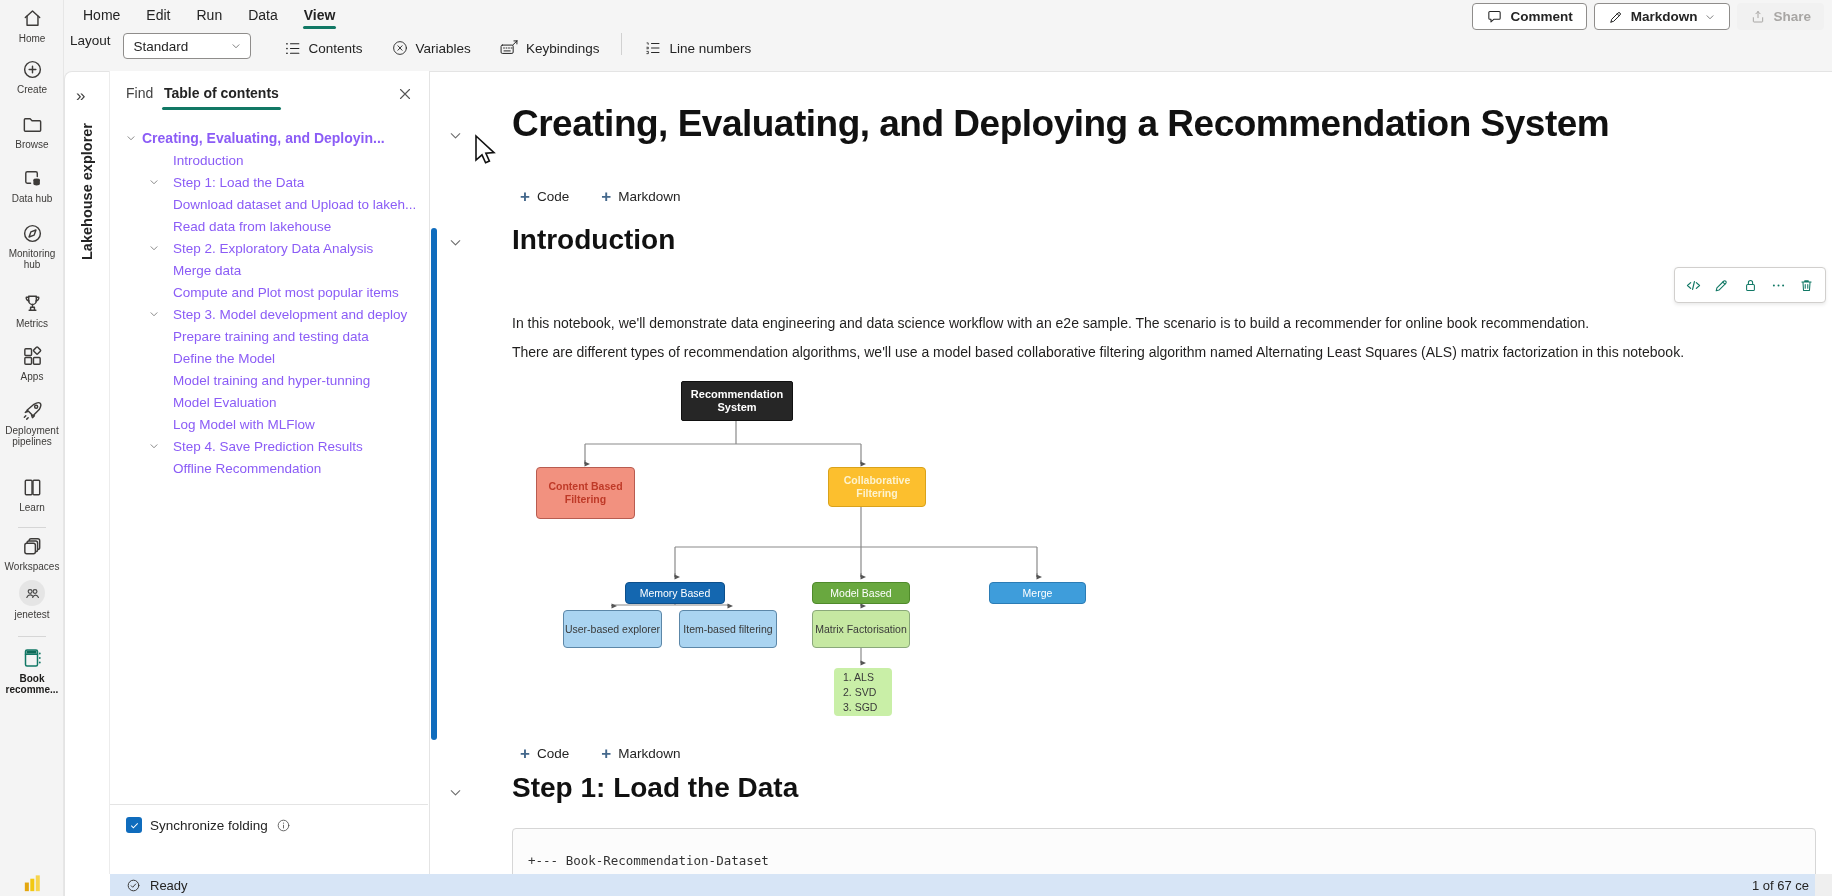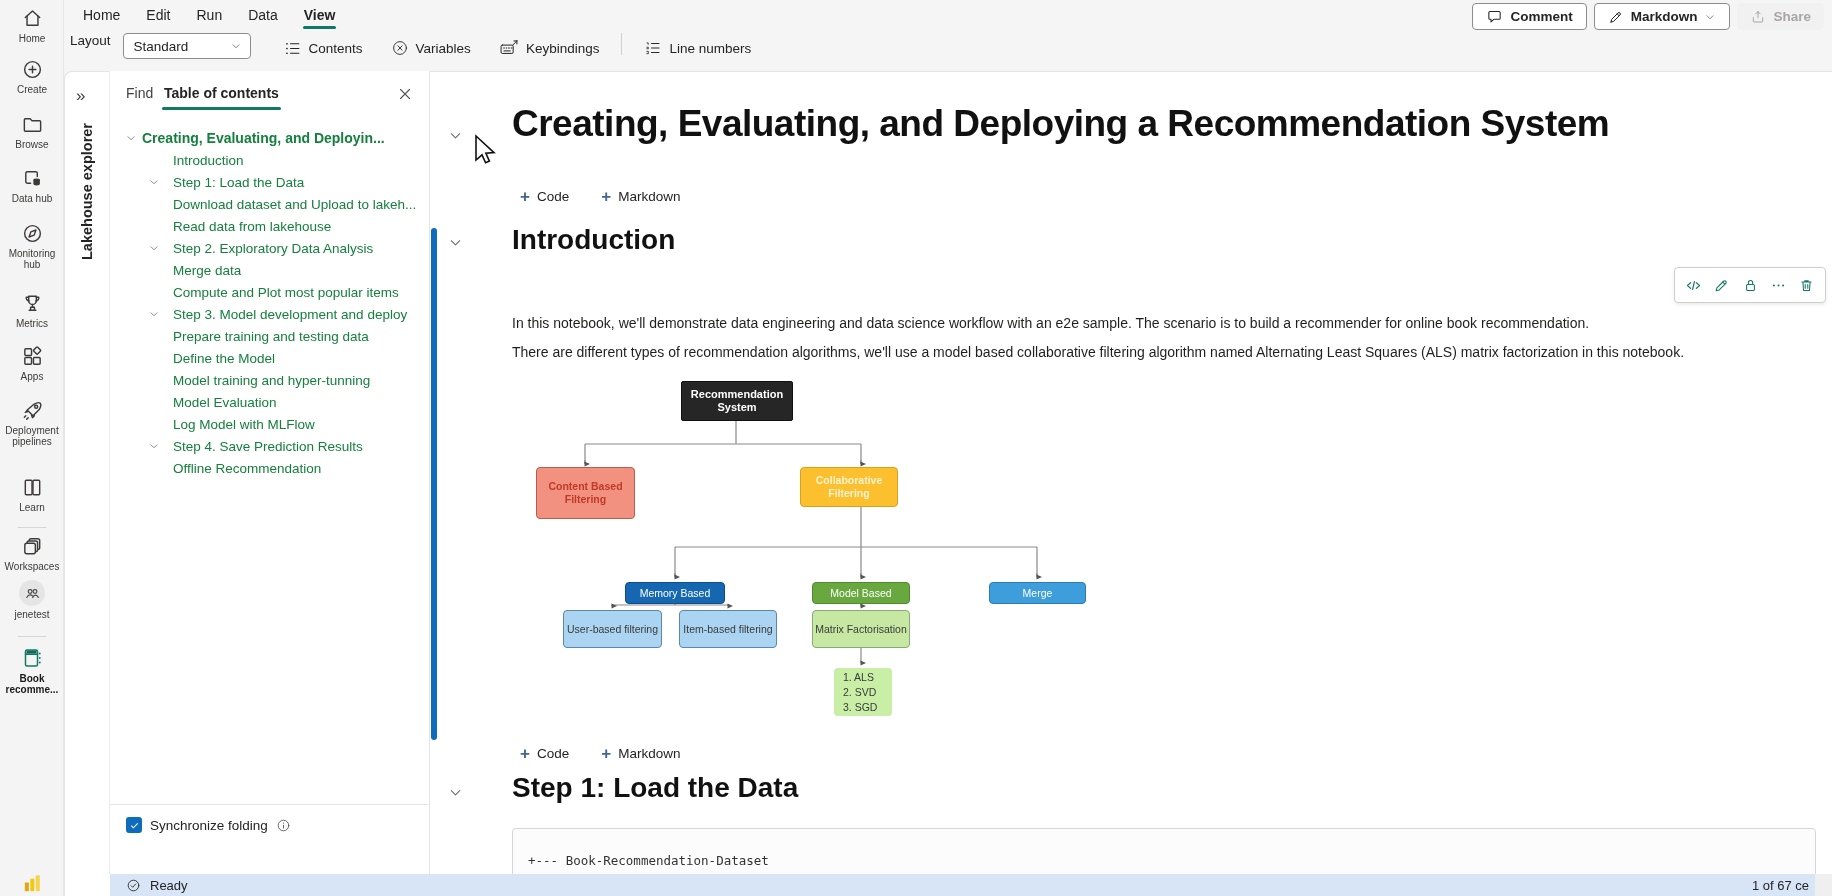--- a/index.html
+++ b/index.html
@@ -40,21 +40,21 @@
 
   
   .toc-panel { position:absolute; left:110px; top:71px; width:320px; bottom:22px; border-right:1px solid #e4e4e4; background:#fff; }
   .toc-tabs { position:absolute; left:0; top:0; right:0; height:48px; }
   .toc-tab { position:absolute; top:14px; font-size:14px; color:#424242; cursor:pointer; }
   .toc-tab.find { left:16px; }
   .toc-tab.toc { left:54px; font-weight:bold; color:#242424; }
   .toc-tab.toc::after { content:""; position:absolute; left:-2px; right:-2px; bottom:-9px; height:3px; border-radius:2px; background:var(--accent,#117865); }
   .toc-close { position:absolute; right:15px; top:14px; width:18px; height:18px; color:#555; cursor:pointer; }
   .toc-tree { position:absolute; left:0; top:56px; right:1px; bottom:70px; overflow:hidden; }
-  .toc-row { position:relative; height:22px; display:flex; align-items:center; font-size:13.5px; color:#15803d; cursor:pointer; white-space:nowrap; }
+  .toc-row { position:relative; height:22px; display:flex; align-items:center; font-size:13.5px; color:#8b5cf6; cursor:pointer; white-space:nowrap; }
   .toc-row .chev { width:12px; height:12px; color:#616161; position:absolute; }
   .toc-row.l0 .chev { left:15px; } .toc-row.l0 .tlabel { padding-left:32px; }
   .toc-row.l1 .chev { left:38px; } .toc-row.l1 .tlabel { padding-left:63px; }
   .toc-row.l2 .tlabel { padding-left:63px; }
   .toc-row.bold { font-weight:bold; font-size:14px; }
   .toc-footer { position:absolute; left:0; right:1px; bottom:0; height:70px; border-top:1px solid #e4e4e4; }
   .sync-row { position:absolute; left:16px; top:12px; display:flex; align-items:center; gap:8px; font-size:13.5px; }
   .cbx { width:16px; height:16px; border-radius:3px; background:var(--blue,#0f6cbd); display:flex; align-items:center; justify-content:center; }
   .cbx svg { width:11px; height:11px; stroke:#fff; stroke-width:2.2; fill:none; }
   .info-i { width:15px; height:15px; color:#555; }
@@ -497,25 +497,25 @@
       <path d="M517 201v4" marker-end="url(#arr)"></path>
     <path d="M155 232v1M92 233h116M92 233v1M208 233v1"></path>
     <path d="M92 233v1" marker-end="url(#arr)"></path>
       <path d="M208 233v1" marker-end="url(#arr)"></path>
     <path d="M341 232v2" marker-end="url(#arr)"></path>
     <path d="M341 276v15" marker-end="url(#arr)"></path>
   </svg>
   <div id="diagram-nodes">
       <div class="dnode b root" style="left: 161px; top: 9px; width: 112px; height: 40px; background: rgb(38, 38, 38); border-color: rgb(17, 17, 17); color: rgb(255, 255, 255);">Recommendation System</div>
       <div class="dnode b" style="left: 16px; top: 95px; width: 99px; height: 52px; background: rgb(242, 145, 127); border-color: rgb(184, 92, 80); color: rgb(191, 58, 40);">Content Based Filtering</div>
-      <div class="dnode b" style="left: 280px; top: 95px; width: 98px; height: 40px; background: rgb(252, 191, 46); border-color: rgb(217, 162, 27); color: rgb(253, 243, 207);">Collaborative Filtering</div>
+      <div class="dnode b" style="left: 308px; top: 95px; width: 98px; height: 40px; background: rgb(252, 191, 46); border-color: rgb(217, 162, 27); color: rgb(253, 243, 207);">Collaborative Filtering</div>
       <div class="dnode" style="left: 105px; top: 210px; width: 100px; height: 22px; background: rgb(20, 103, 176); border-color: rgb(13, 79, 139); color: rgb(255, 255, 255);">Memory Based</div>
       <div class="dnode" style="left: 292px; top: 210px; width: 98px; height: 22px; background: rgb(105, 168, 63); border-color: rgb(79, 138, 43); color: rgb(255, 255, 255);">Model Based</div>
       <div class="dnode" style="left: 469px; top: 210px; width: 97px; height: 22px; background: rgb(62, 157, 219); border-color: rgb(43, 124, 181); color: rgb(255, 255, 255);">Merge</div>
-      <div class="dnode" style="left: 43px; top: 238px; width: 99px; height: 38px; background: rgb(170, 212, 241); border-color: rgb(92, 135, 168); color: rgb(58, 58, 58);">User-based filtering</div>
+      <div class="dnode" style="left: 43px; top: 238px; width: 99px; height: 38px; background: rgb(170, 212, 241); border-color: rgb(92, 135, 168); color: rgb(58, 58, 58);">User-based explorer</div>
       <div class="dnode" style="left: 159px; top: 238px; width: 98px; height: 38px; background: rgb(170, 212, 241); border-color: rgb(92, 135, 168); color: rgb(58, 58, 58);">Item-based filtering</div>
       <div class="dnode" style="left: 292px; top: 238px; width: 98px; height: 38px; background: rgb(198, 232, 162); border-color: rgb(138, 168, 122); color: rgb(58, 58, 58);">Matrix Factorisation</div>
       <div class="dnode als" style="left: 314px; top: 296px; width: 58px; height: 48px; background: rgb(201, 239, 167); border-color: rgb(201, 239, 167); color: rgb(58, 58, 58);">1. ALS
 2. SVD
 3. SGD</div>
     </div>
 </div>
 
 <div class="addrow" style="left:520px;top:745px">
   <span class="addbtn">

